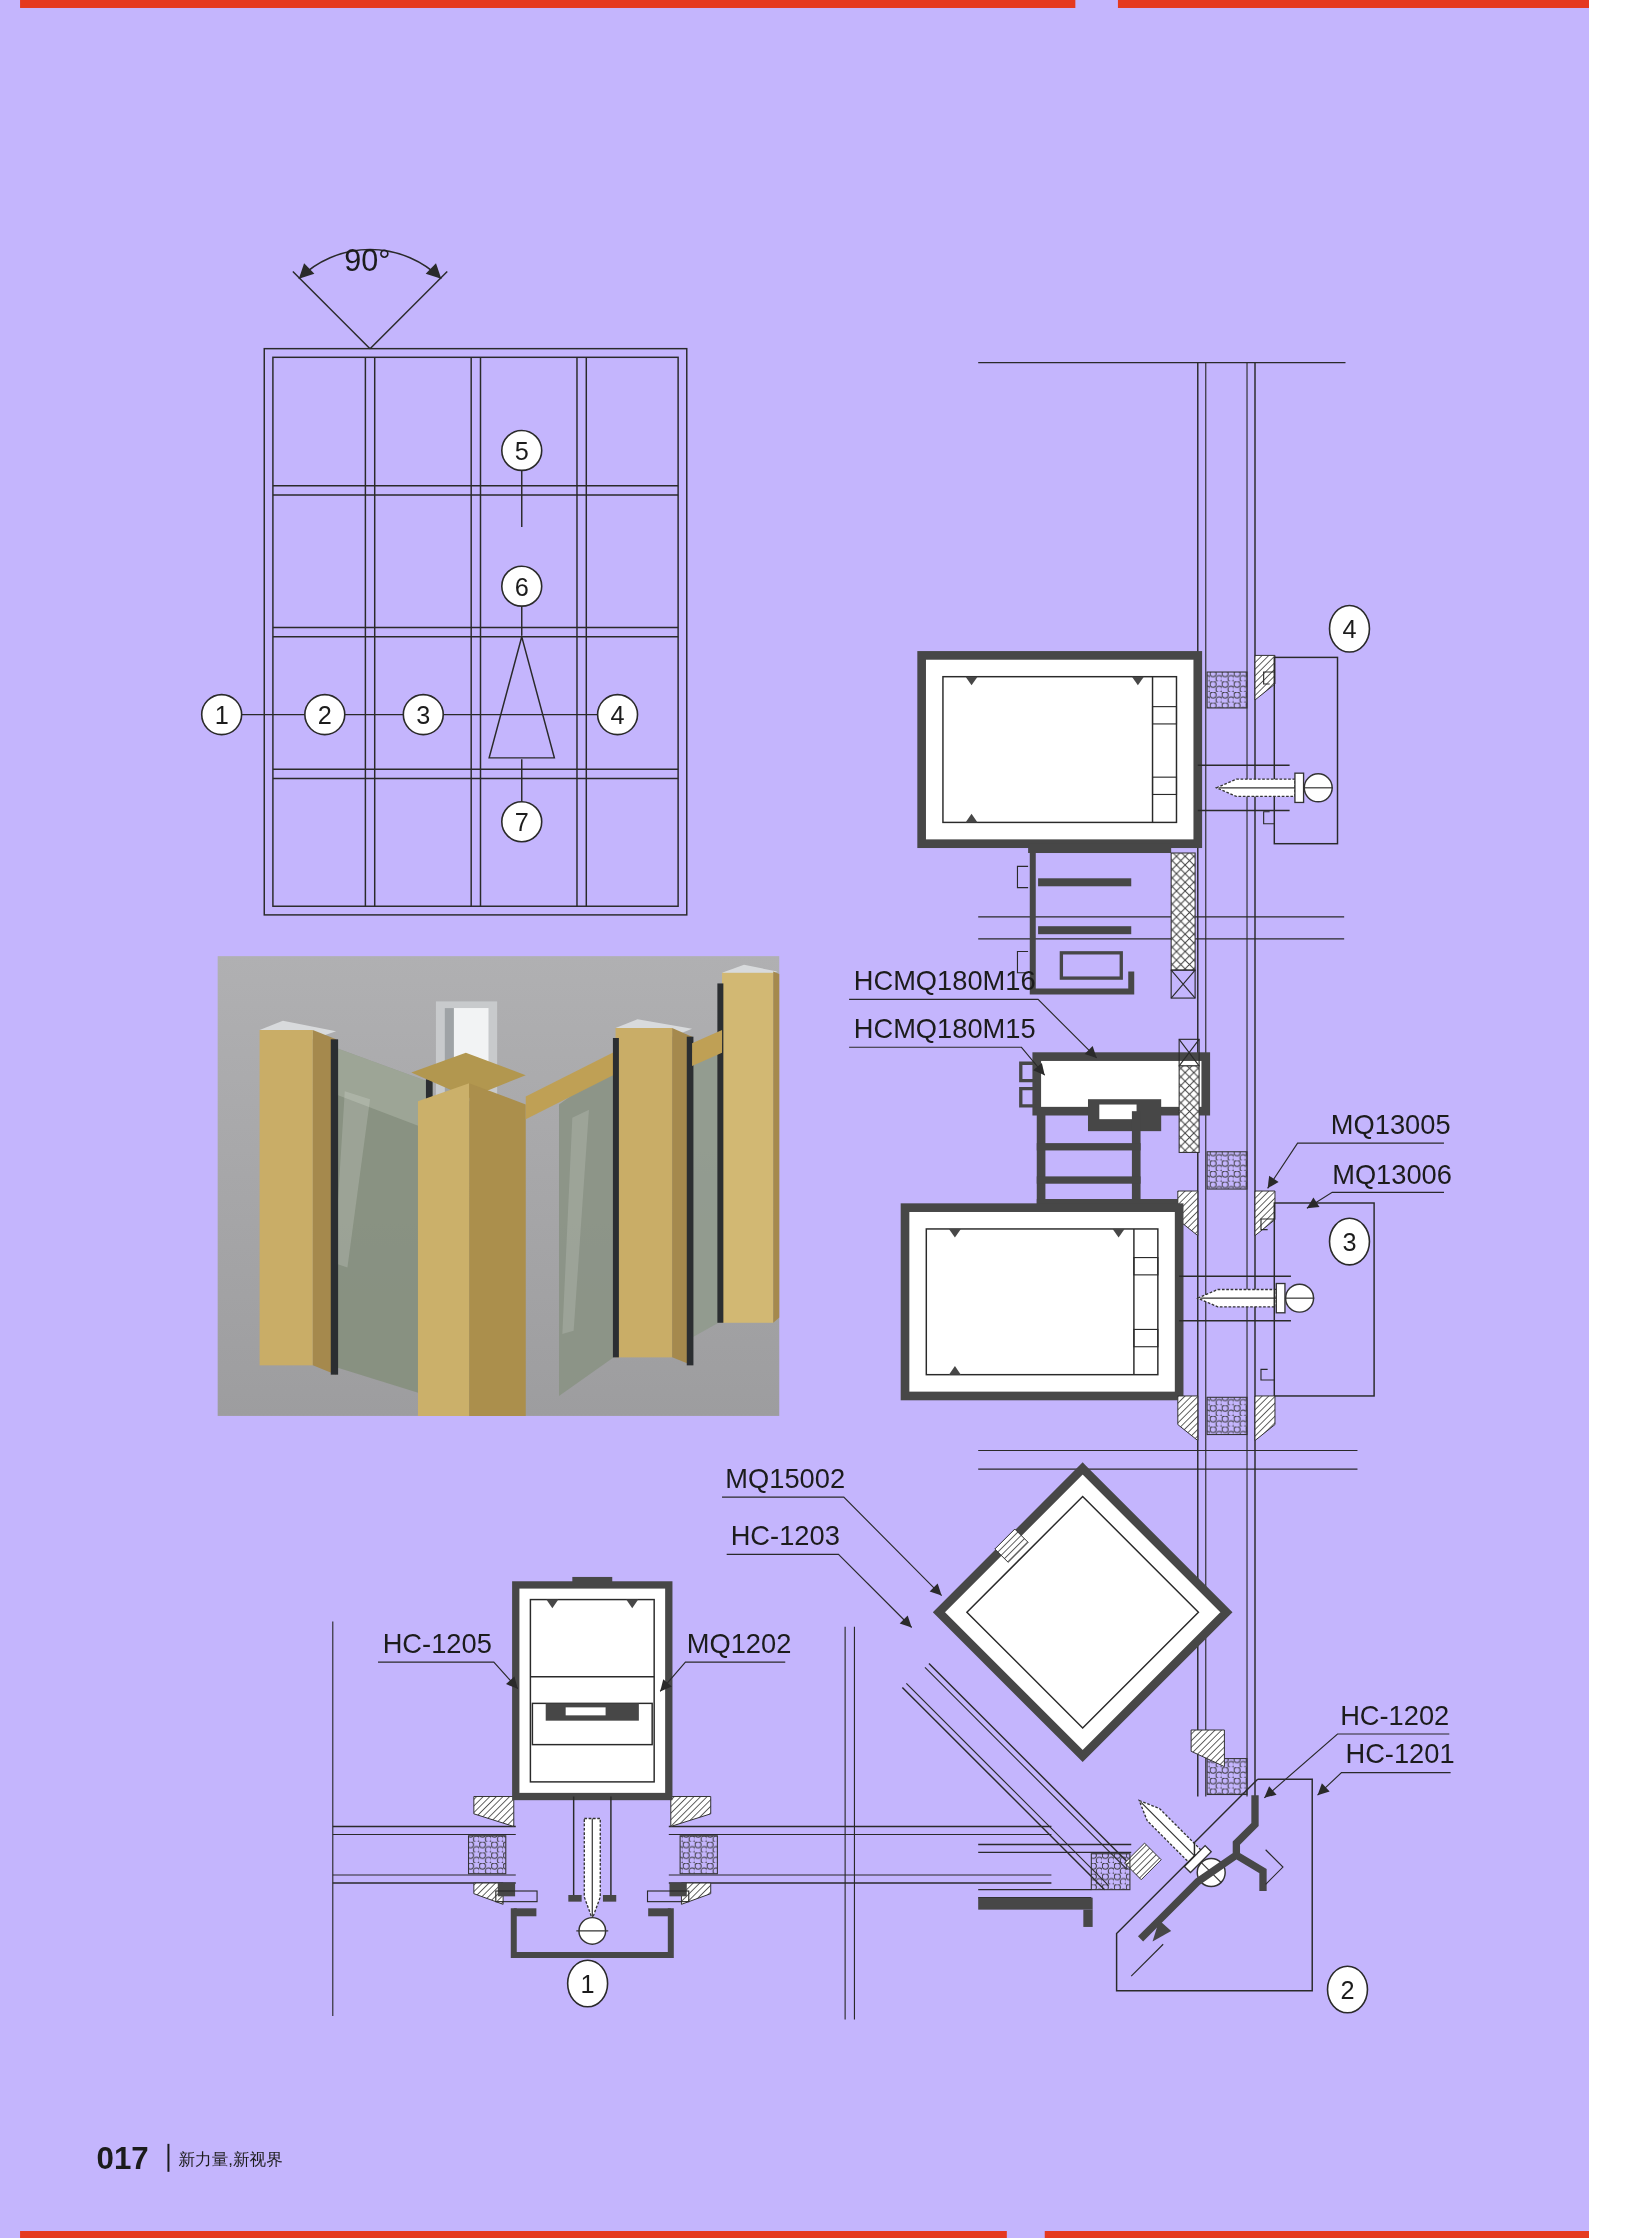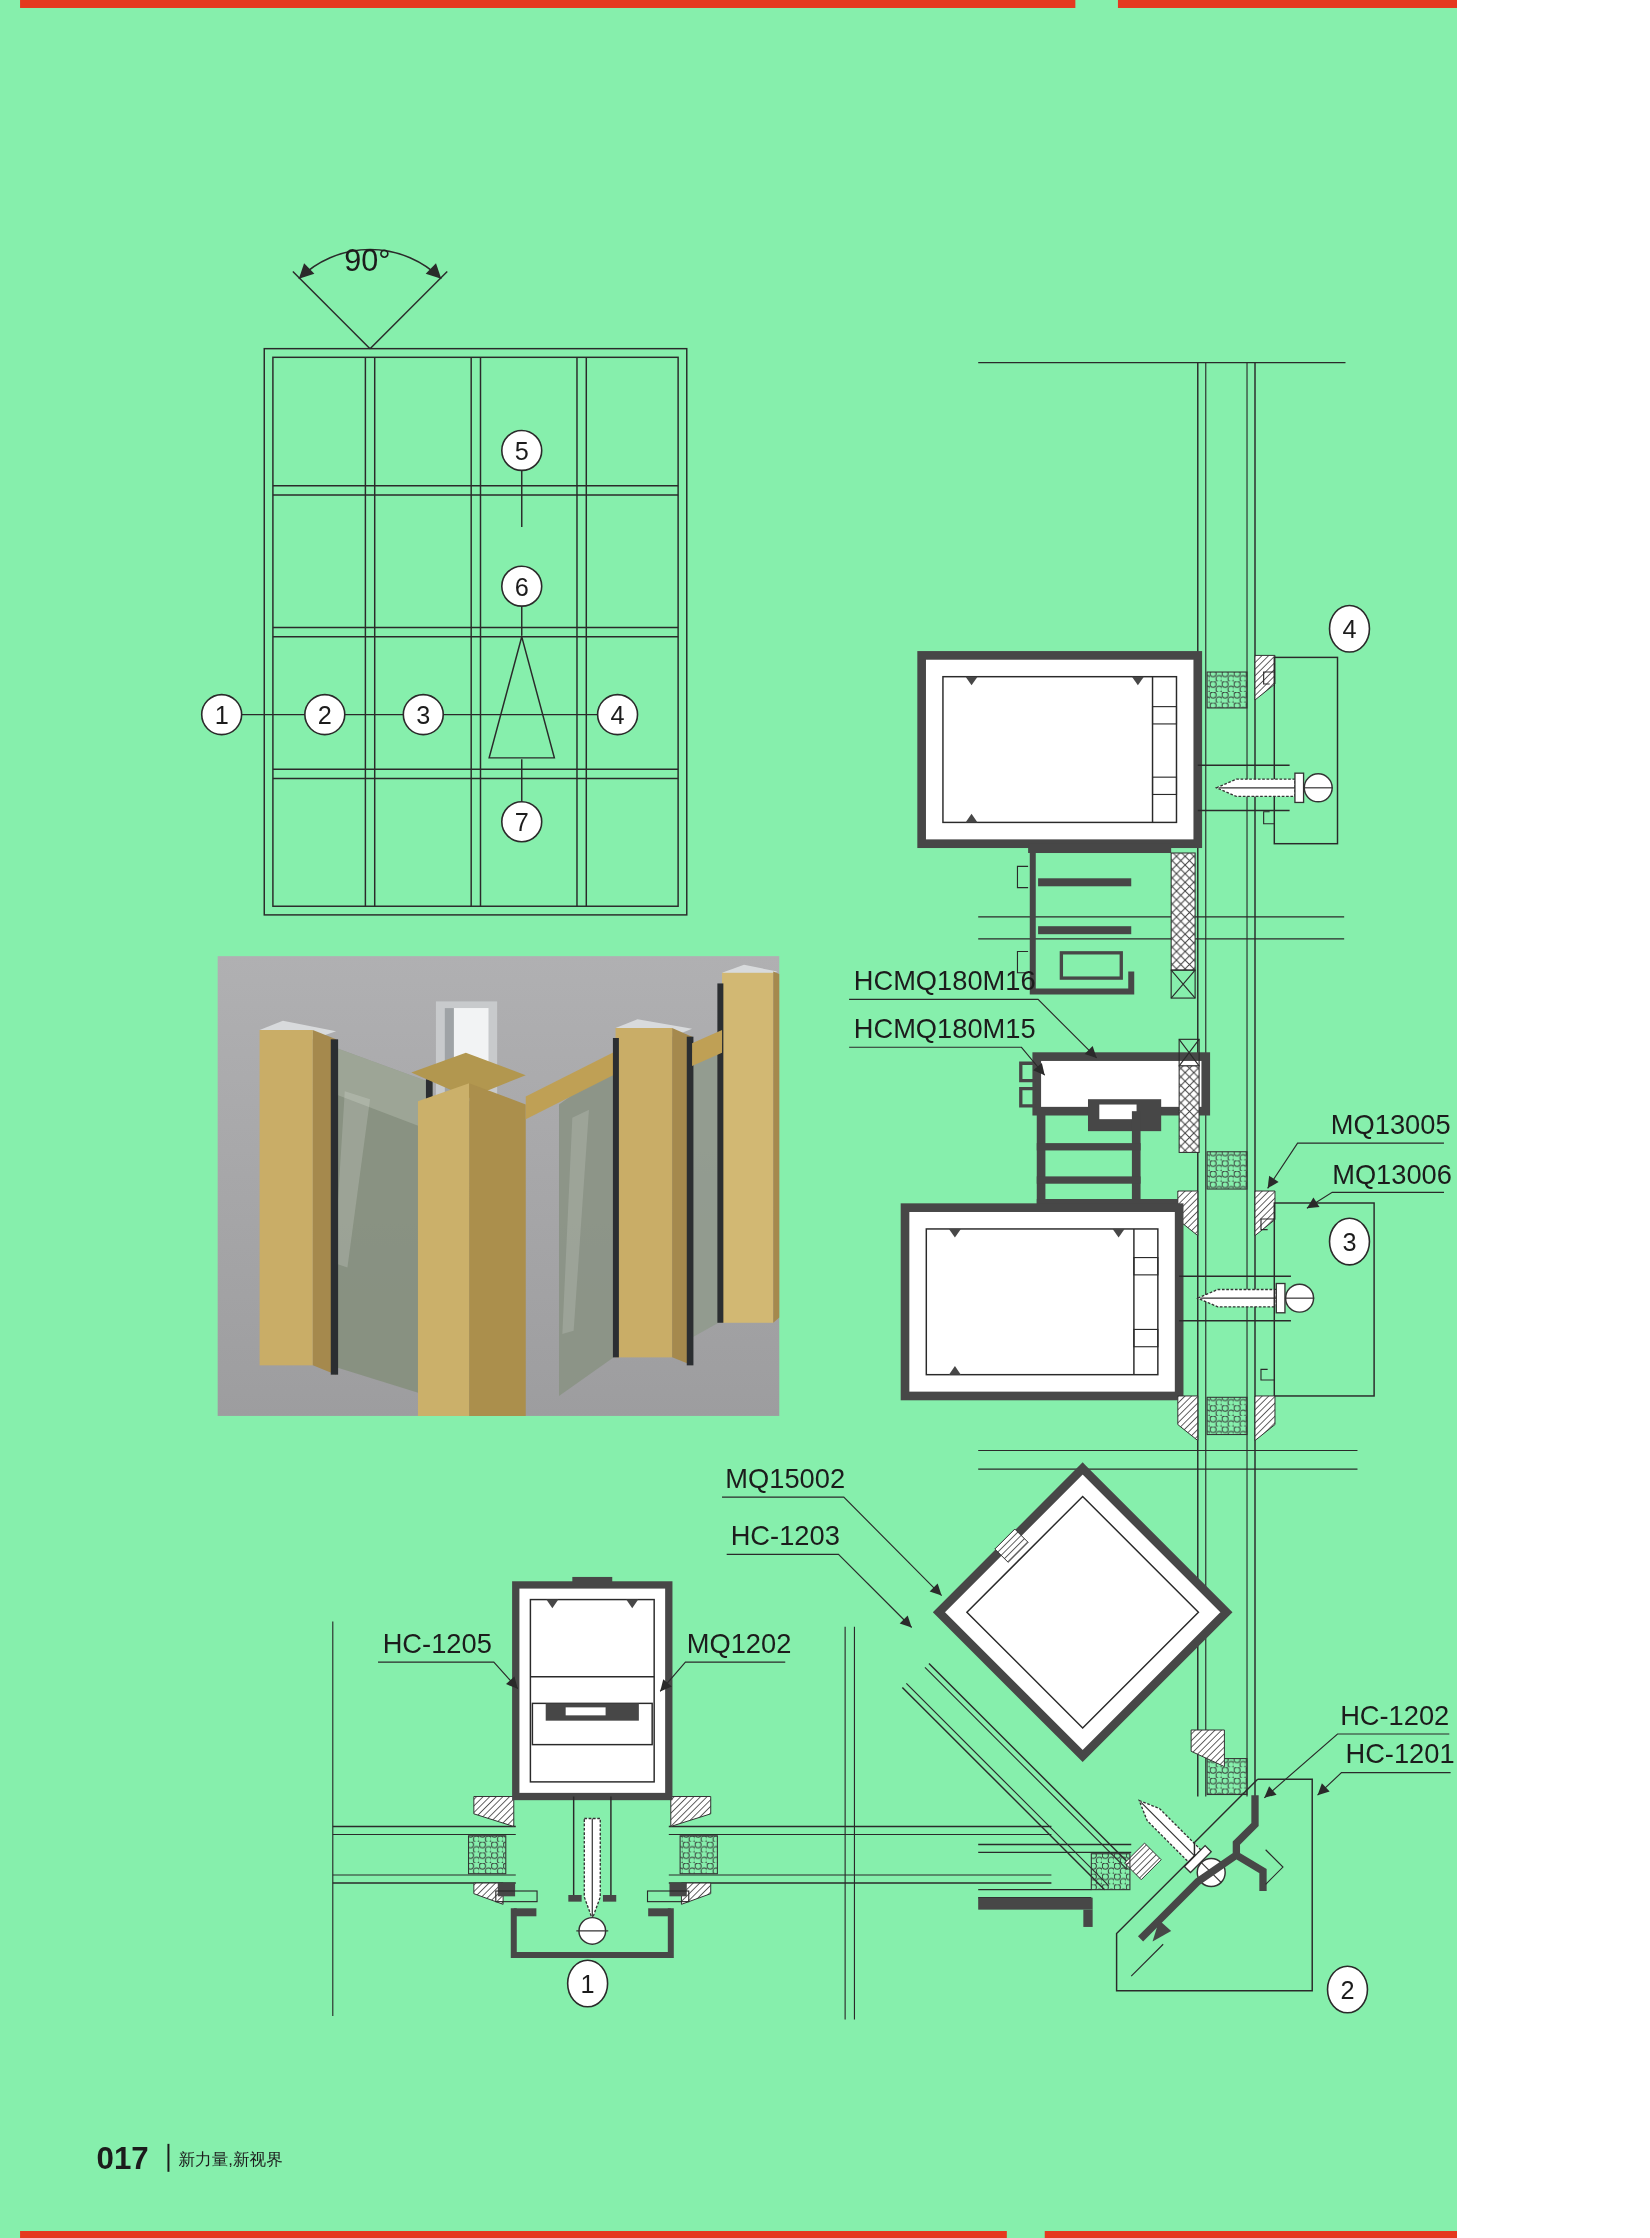--- a/index.html
+++ b/index.html
@@ -1,16 +1,16 @@
 <!DOCTYPE html>
 <html style="font-size:10.6px"><head>
 <meta charset="utf-8">
 <style>
   html,body{margin:0;padding:0;background:#fff;}
-  .page{position:relative;width:1457px;height:2239px;background:#86efac;overflow:hidden;
+  .page{position:relative;width:1589px;height:2239px;background:#c4b5fd;overflow:hidden;
         font-family:"Liberation Sans",sans-serif;}
   svg text{font-family:"Liberation Sans",sans-serif;}
   text.lbl{font-size:41px;fill:#1c1c1c;}
   text.co{font-size:38px;fill:#1c1c1c;text-anchor:middle;}
   text.ang{font-size:46px;fill:#1c1c1c;text-anchor:middle;}
   text.pg{font-size:47px;font-weight:bold;fill:#1c1c1c;}
   text.tag{font-size:25px;fill:#1c1c1c;}
   .tl{stroke:#2a2a2a;stroke-width:2.2;fill:none;}
   .tl1{stroke:#2a2a2a;stroke-width:1.7;fill:none;}
   .prof{stroke:#474747;stroke-width:13;fill:#fff;}

